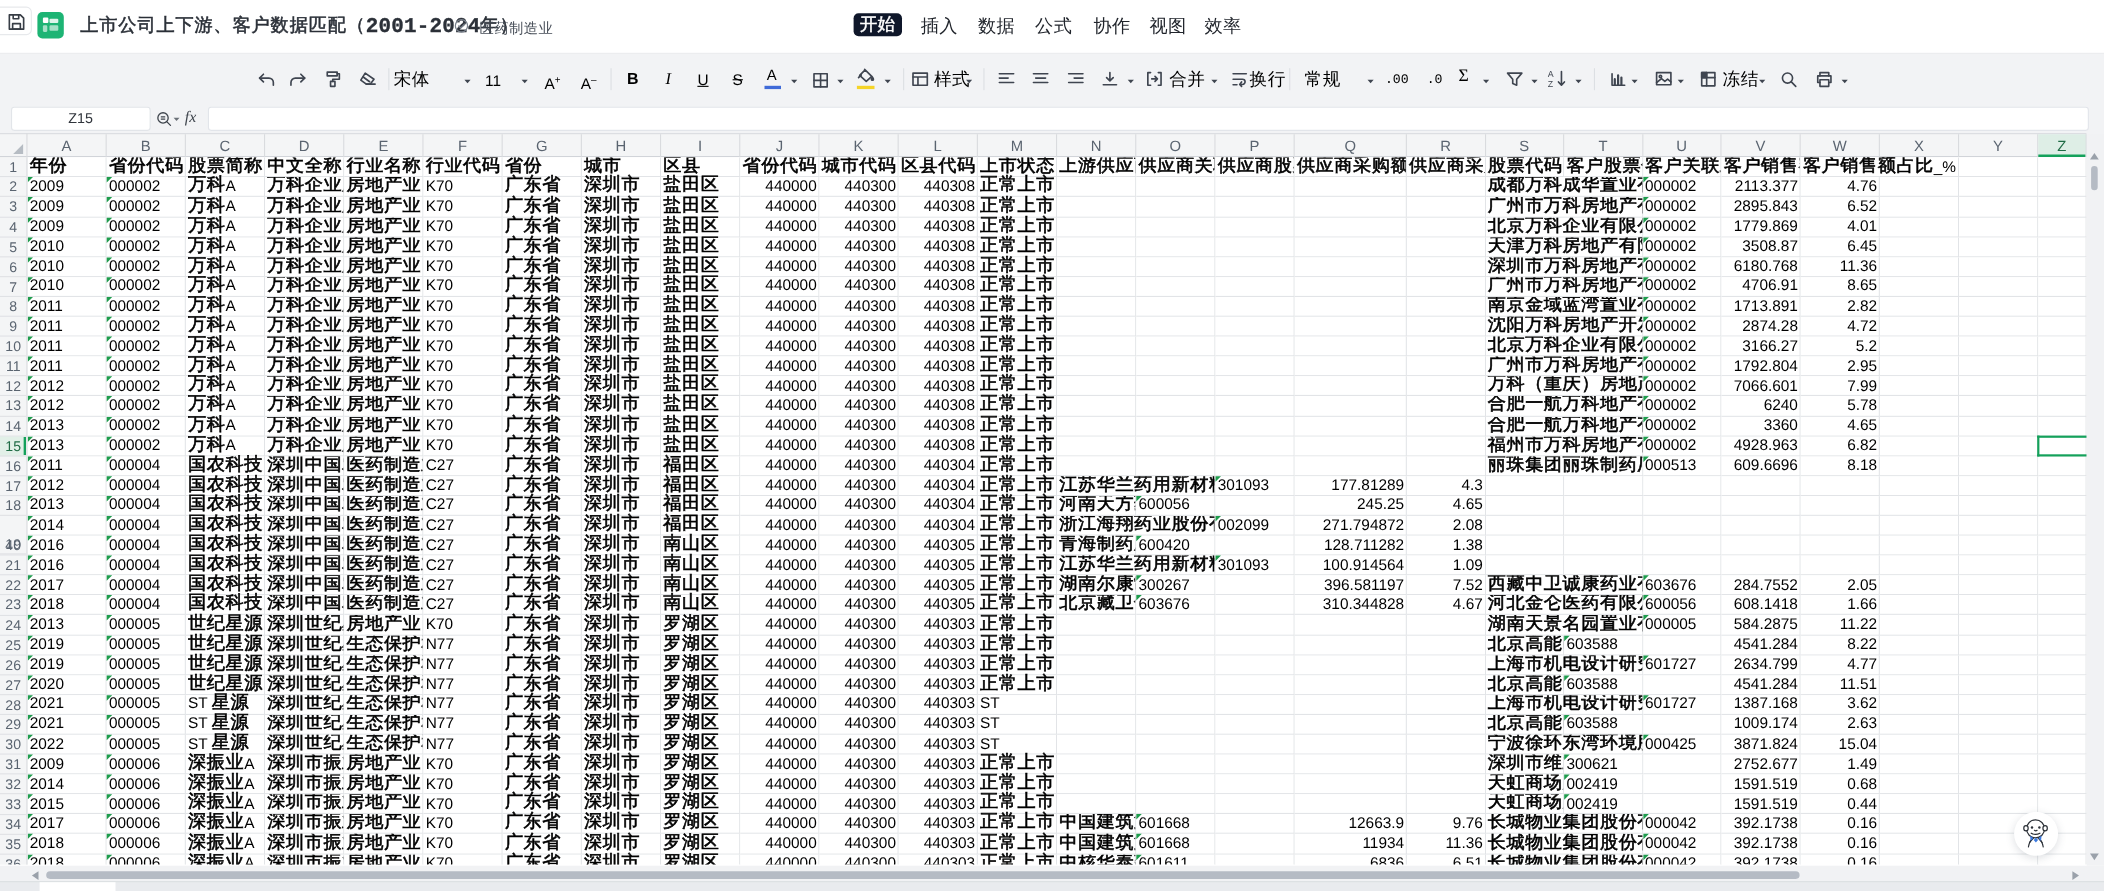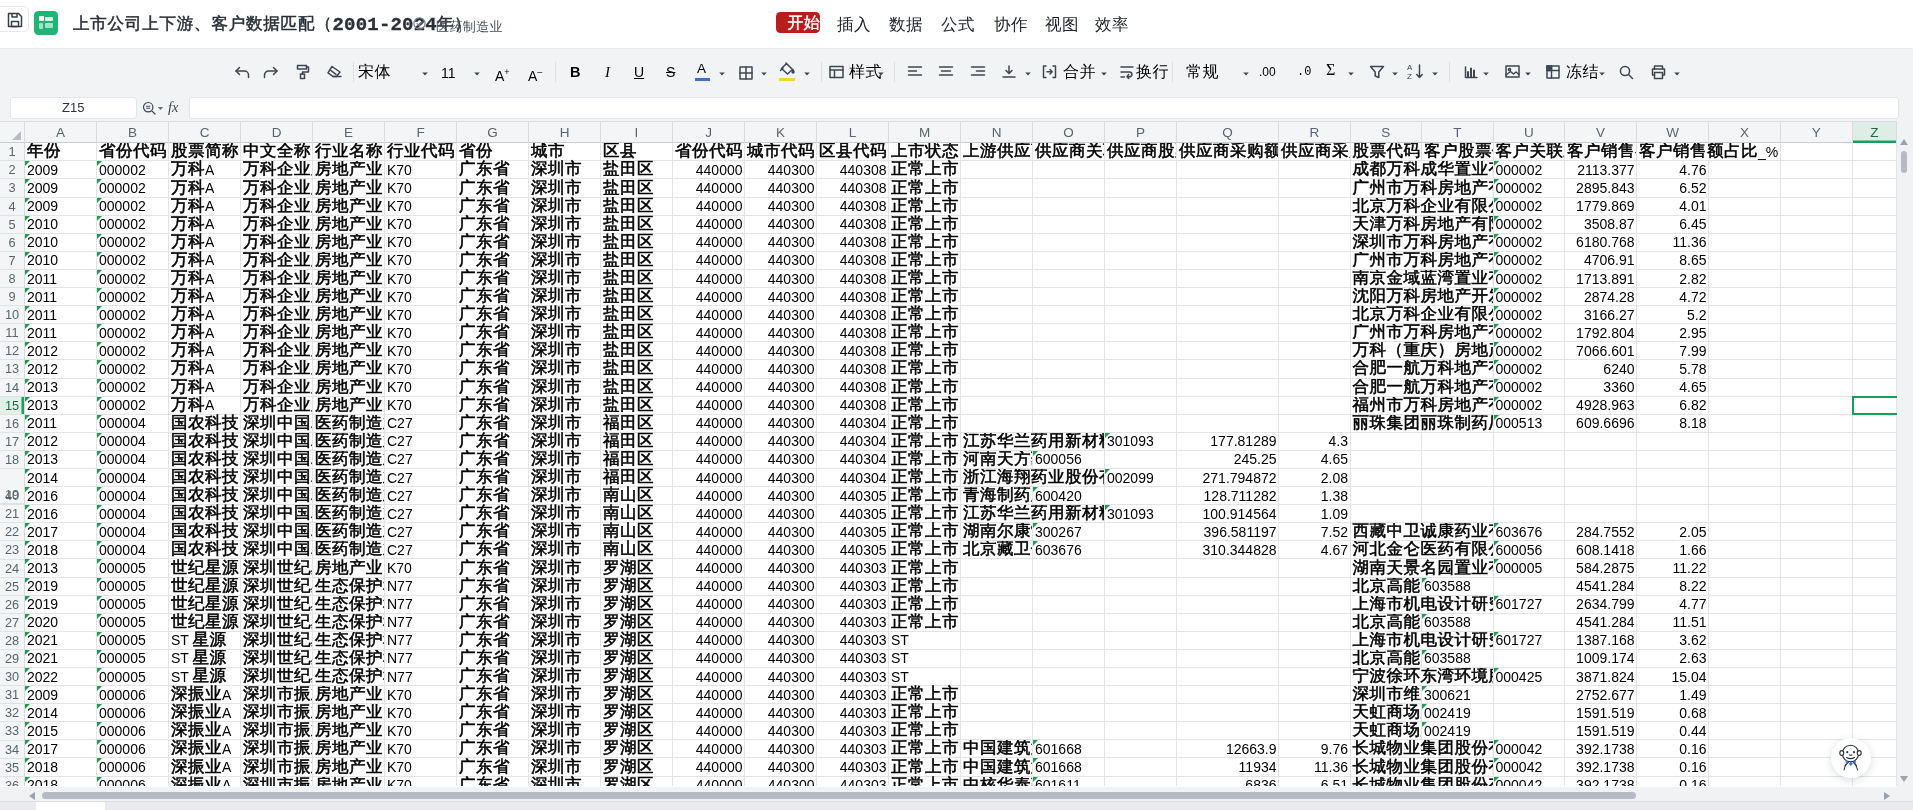--- a/index.html
+++ b/index.html
@@ -10,21 +10,21 @@
 #savecard{position:absolute;left:-8px;top:5.5px;width:37px;height:26px;background:#fff;border:1px solid #e7e9ec;border-radius:5px}
 #gicon{position:absolute;left:34px;top:11px;width:23.6px;height:23.6px;background:#1db474;border-radius:4.5px}
 #gicon div{position:absolute;background:#fff}
 #title{position:absolute;left:73px;top:14px;color:#2b3038;white-space:nowrap}
 #title i{font-size:16.5px;letter-spacing:.8px;-webkit-text-stroke:.5px #2b3038}
 #title b{font-family:Liberation Mono, monospace;font-size:19px;font-weight:bold;letter-spacing:.2px;-webkit-text-stroke:.3px #2b3038}
 #saved{position:absolute;top:16px;color:#464d57;white-space:nowrap}
 #saved i{font-size:13px;letter-spacing:.4px}
 #menu span.tab{position:absolute;top:15px;color:#21252c;white-space:nowrap}
 #menu i{font-size:16.5px;letter-spacing:.4px}
-#pill{position:absolute;left:775.5px;top:12.4px;width:44.6px;height:20.6px;background:#b91c1c;border-radius:4.5px;text-align:right}
+#pill{position:absolute;left:775.5px;top:12.4px;width:44.6px;height:20.6px;background:#0f172a;border-radius:4.5px;text-align:center}
 #pill i{font-size:16px;letter-spacing:.3px;color:#fff;line-height:20.6px;-webkit-text-stroke:.4px #fff}
 
 #tbar{position:absolute;left:0;top:48.5px;width:1913px;height:72px;background:#f2f3f5}
 #tbar svg,#tbar .sep,#tbar .tbl,#tbar #namebox,#tbar #fxbox,#tbar #fx{position:fixed}
 #tbar .sep{top:62px;width:1px;height:20px;background:#dcdfe3}
 #tbar .tbl{top:65px;color:'#3f4550';white-space:nowrap;line-height:14px}
 #tbar .tbl i{font-size:16px;letter-spacing:.4px}
 #tbar sup{font-size:9px}
 #namebox{left:10px;top:96.5px;width:126.5px;height:22px;background:#fff;border:1px solid #e2e5e9;border-radius:3px;text-align:center;line-height:20px;font-size:13px;color:#30353c;font-family:"Liberation Sans"}
 #fxbox{left:188.5px;top:96.5px;width:1710px;height:22.5px;background:#fff;border:1px solid #e2e5ea;border-radius:3px}
@@ -183,21 +183,21 @@
     </svg>
     <svg style="left:1119px;top:64px" width="16" height="16" viewBox="0 0 16 16" fill="none" stroke="#3f4550" stroke-width="1.5" stroke-linecap="round" stroke-linejoin="round">
       <path d="M2 3 H14 M2 8 H10.5 a2.4 2.4 0 0 1 0 4.8 H8.5 M9.7 10.5 L8 12.8 L9.7 14.5 M2 13 H5.5"></path>
     </svg>
     <span class="tbl" style="left:1136px;font-size:13.2px"><i>换行</i></span>
     <div class="sep" style="left:1172px"></div>
     <span class="tbl" style="left:1186px;font-size:13.2px"><i>常规</i></span>
     <svg style="left:1242px;top:71px" width="8" height="6" viewBox="0 0 8 6" fill="#3f4550" stroke="none">
       <path d="M1.2 1.5 L4 4.6 L6.8 1.5 Z"></path>
     </svg>
-    <span class="tbl" style="left:1259px;font-size:12px;font-family:Liberation Sans, sans-serif">.00</span>
+    <span class="tbl" style="left:1259px;font-size:12px;font-family:Liberation Mono, monospace">.00</span>
     <span class="tbl" style="left:1297px;font-size:12px;font-family:'Liberation Mono'">.0</span>
     <span class="tbl" style="left:1326px;font-size:16px;font-family:'Liberation Serif';top:62.5px">Σ</span>
     <svg style="left:1347px;top:71px" width="8" height="6" viewBox="0 0 8 6" fill="#3f4550" stroke="none">
       <path d="M1.2 1.5 L4 4.6 L6.8 1.5 Z"></path>
     </svg>
     <svg style="left:1369px;top:65px" width="16" height="14" viewBox="0 0 16 14" fill="none" stroke="#3f4550" stroke-width="1.5" stroke-linecap="round" stroke-linejoin="round">
       <path d="M1.5 1.5 H14.5 L9.8 7 V12.5 L6.2 11 V7 Z"></path>
     </svg>
     <svg style="left:1391px;top:71px" width="8" height="6" viewBox="0 0 8 6" fill="#3f4550" stroke="none">
       <path d="M1.2 1.5 L4 4.6 L6.8 1.5 Z"></path>

